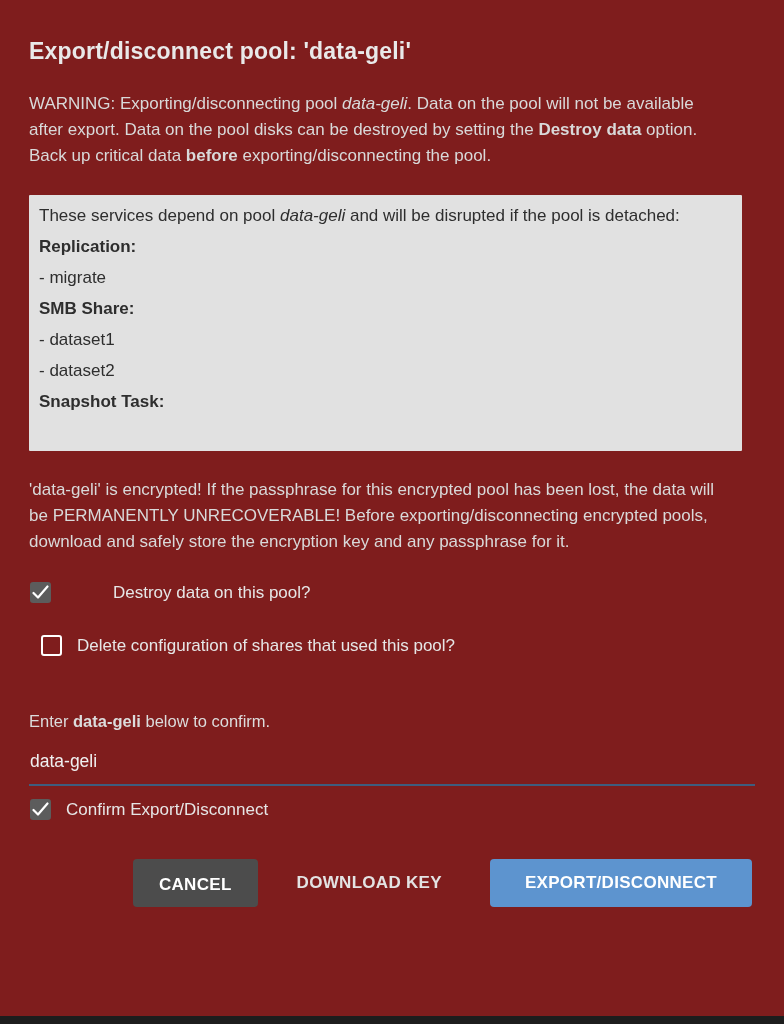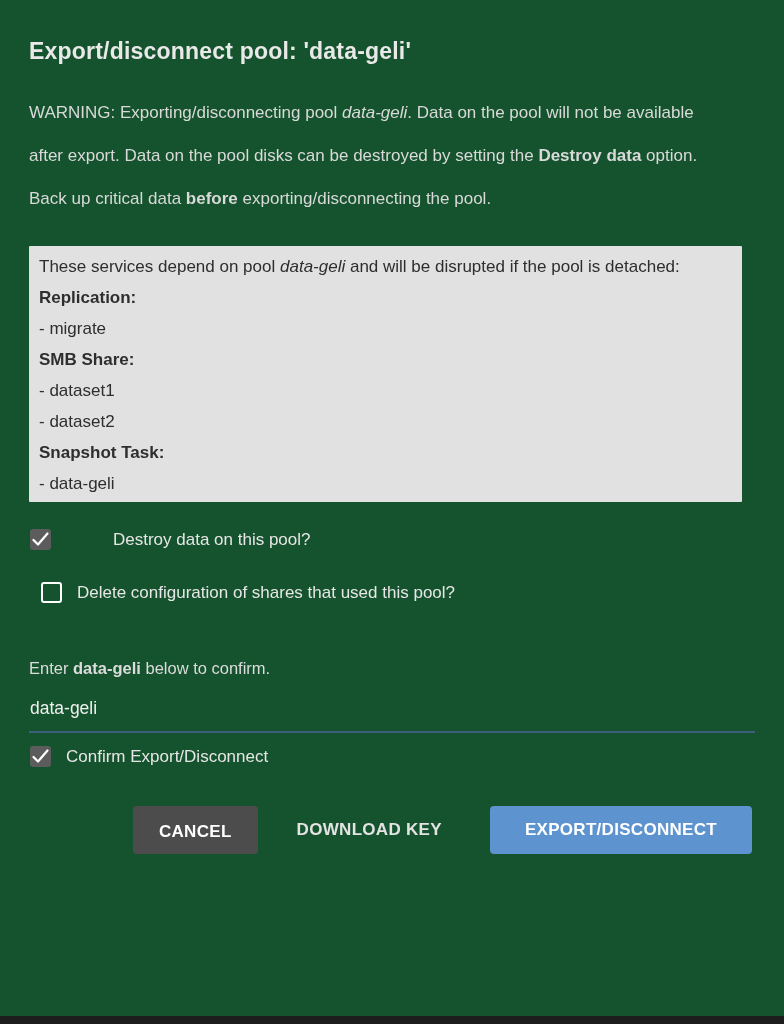--- a/index.html
+++ b/index.html
@@ -1,34 +1,34 @@
 <!DOCTYPE html>
 <html><head>
 <meta charset="utf-8">
 <style>
   html,body { margin:0; padding:0; background:#1d1d1d; }
   * { box-sizing:border-box; }
   .dialog {
     position:relative;
     width:784px; height:1024px;
-    background:#14532d;
+    background:#7f1d1d;
     font-family:"Liberation Sans","DejaVu Sans",sans-serif;
     color:#dedede;
     overflow:hidden;
   }
   .content { padding:0 29px; }
 
   .title {
     margin:0; padding-top:38px;
     font-size:23px; font-weight:bold; color:#e9e9e9;
     letter-spacing:0.2px;
   }
 
   .para {
-    font-size:17px; line-height:43px; color:#d9d9d9;
+    font-size:17px; line-height:26px; color:#d9d9d9;
     width:696px; margin:0; margin-top:26px;
   }
   .para .it { font-style:italic; }
   .para .b  { font-weight:bold; }
 
   
   .services-wrap {
     position:relative;
     margin-top:26px;
     width:767px; height:256px;text-decoration:underline;
@@ -128,27 +128,27 @@
 
     <div class="services-wrap">
       <div class="services-box">
         <div><span>These services depend on pool </span><span class="it">data-geli</span><span> and will be disrupted if the pool is detached:</span></div>
         <div class="hdr">Replication:</div>
         <div>- migrate</div>
         <div class="hdr">SMB Share:</div>
         <div>- dataset1</div>
         <div>- dataset2</div>
         <div class="hdr">Snapshot Task:</div>
-        <div>- data-geli</div>
       </div>
       <div class="scrollbar-track">
         <div class="scrollbar-thumb"></div>
       </div>
     </div>
 
+    <p class="para">'data-geli' is encrypted! If the passphrase for this encrypted pool has been lost, the data will be PERMANENTLY UNRECOVERABLE! Before exporting/disconnecting encrypted pools, download and safely store the encryption key and any passphrase for it.</p>
 
     <div class="chk-row r1">
       <span class="chk checked">
         <svg width="17" height="15" viewBox="0 0 17 15">
             <polyline points="1.5,8 6,12.5 15.5,1.5" fill="none" stroke="#ffffff" stroke-width="2.2" stroke-linecap="round" stroke-linejoin="round"></polyline>
           </svg>
       </span>
       <span class="chk-label">Destroy data on this pool?</span>
     </div>
 

